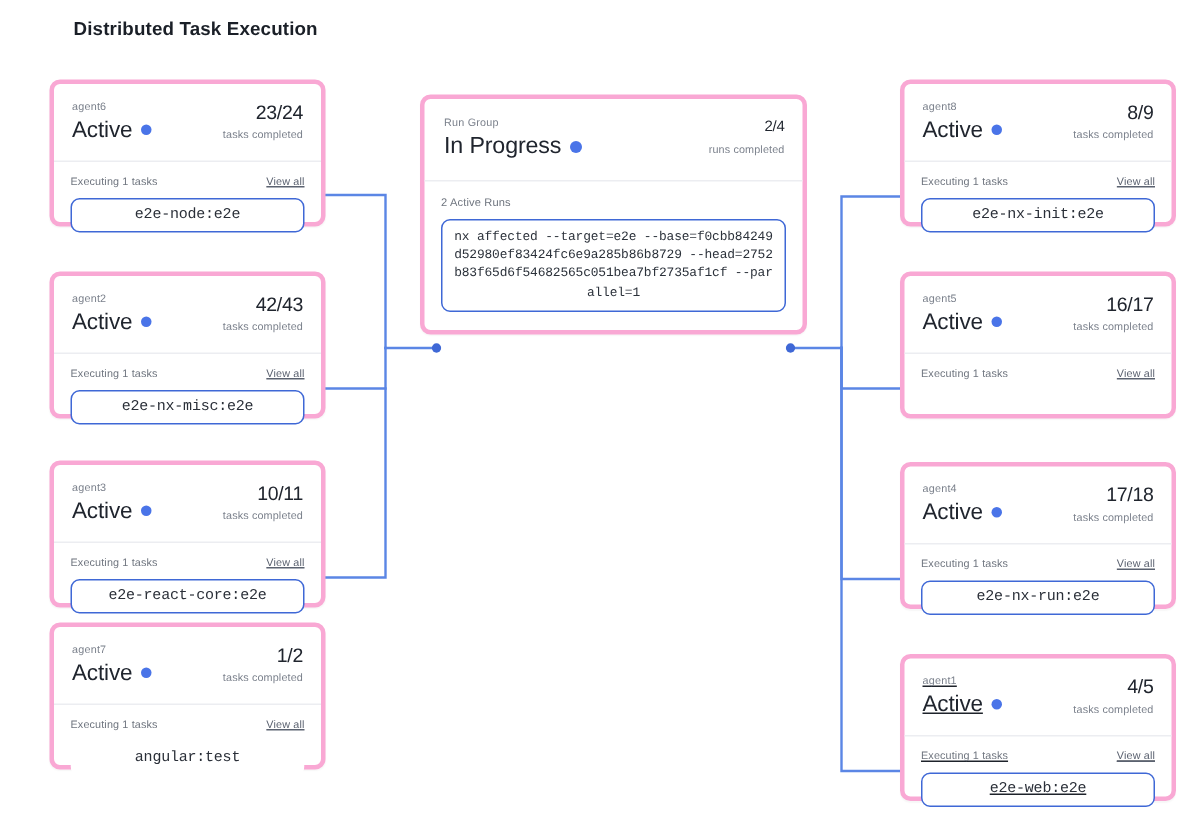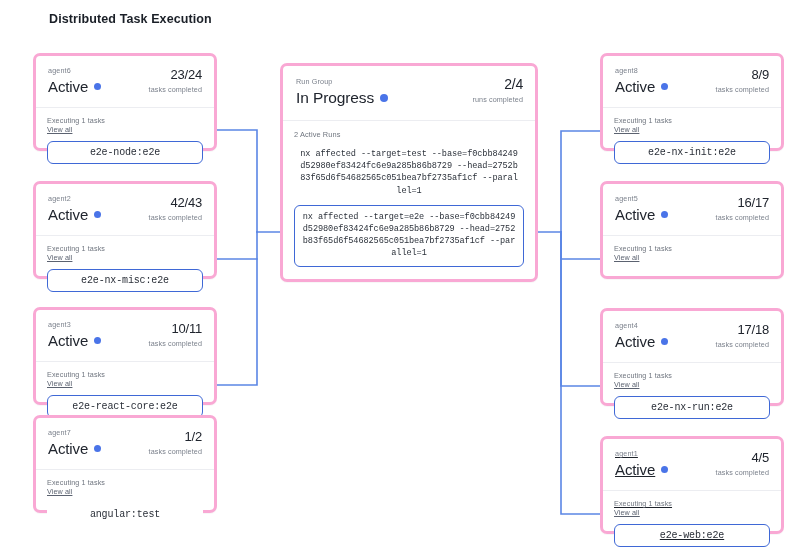--- a/index.html
+++ b/index.html
@@ -100,21 +100,20 @@
   }
 
   .card-body {
     padding: 8px 11px 10px 11px;
   }
   .body-top {
     display: flex;
     justify-content: space-between;
     align-items: flex-start;
     margin-bottom: 7px;
-    flex-direction: column;
   }
   .exec-label {
     font-size: 7.2px;
     color: #6f757f;
     letter-spacing: .1px;
   }
   .view-all {
     font-size: 7.2px;
     color: #5b6270;
     text-decoration: underline;
@@ -148,21 +147,21 @@
     left: 280px;
     top: 63px;
     width: 258px;
   }
   #run-group .card-head {
     height: 55px;
     padding: 11px 13px 12px 13px;
   }
   #run-group .status-text { font-size: 15.5px; }
   #run-group .dot { width: 8px; height: 8px; }
-  #run-group .count { font-size: 14px; }
+  #run-group .count { font-size: 10px; }
   #rg-body {
     padding: 9px 11px 12px 11px;
   }
   #rg-sub {
     font-size: 7.4px;
     color: #6f757f;
     margin-bottom: 7px;
     letter-spacing: .1px;
   }
   .cmd {
@@ -319,21 +318,20 @@
         <span class="status-text">In Progress</span>
         <span class="dot"></span>
       </div>
       <div class="count-wrap">
         <div class="count">2/4</div>
         <div class="count-label">runs completed</div>
       </div>
     </div>
     <div id="rg-body">
       <div id="rg-sub">2 Active Runs</div>
-      <div class="cmd">nx affected --target=test --base=f0cbb84249d52980ef83424fc6e9a285b86b8729 --head=2752b83f65d6f54682565c051bea7bf2735af1cf --parallel=1</div>
       <div class="cmd boxed">nx affected --target=e2e --base=f0cbb84249d52980ef83424fc6e9a285b86b8729 --head=2752b83f65d6f54682565c051bea7bf2735af1cf --parallel=1</div>
     </div>
   </div>
 
   <div class="card" style="left:600px; top:53px; width:184px; height:98px;">
     <div class="card-head">
       <div class="agent-name">agent8</div>
       <div class="status-row">
         <span class="status-text">Active</span>
         <span class="dot"></span>

